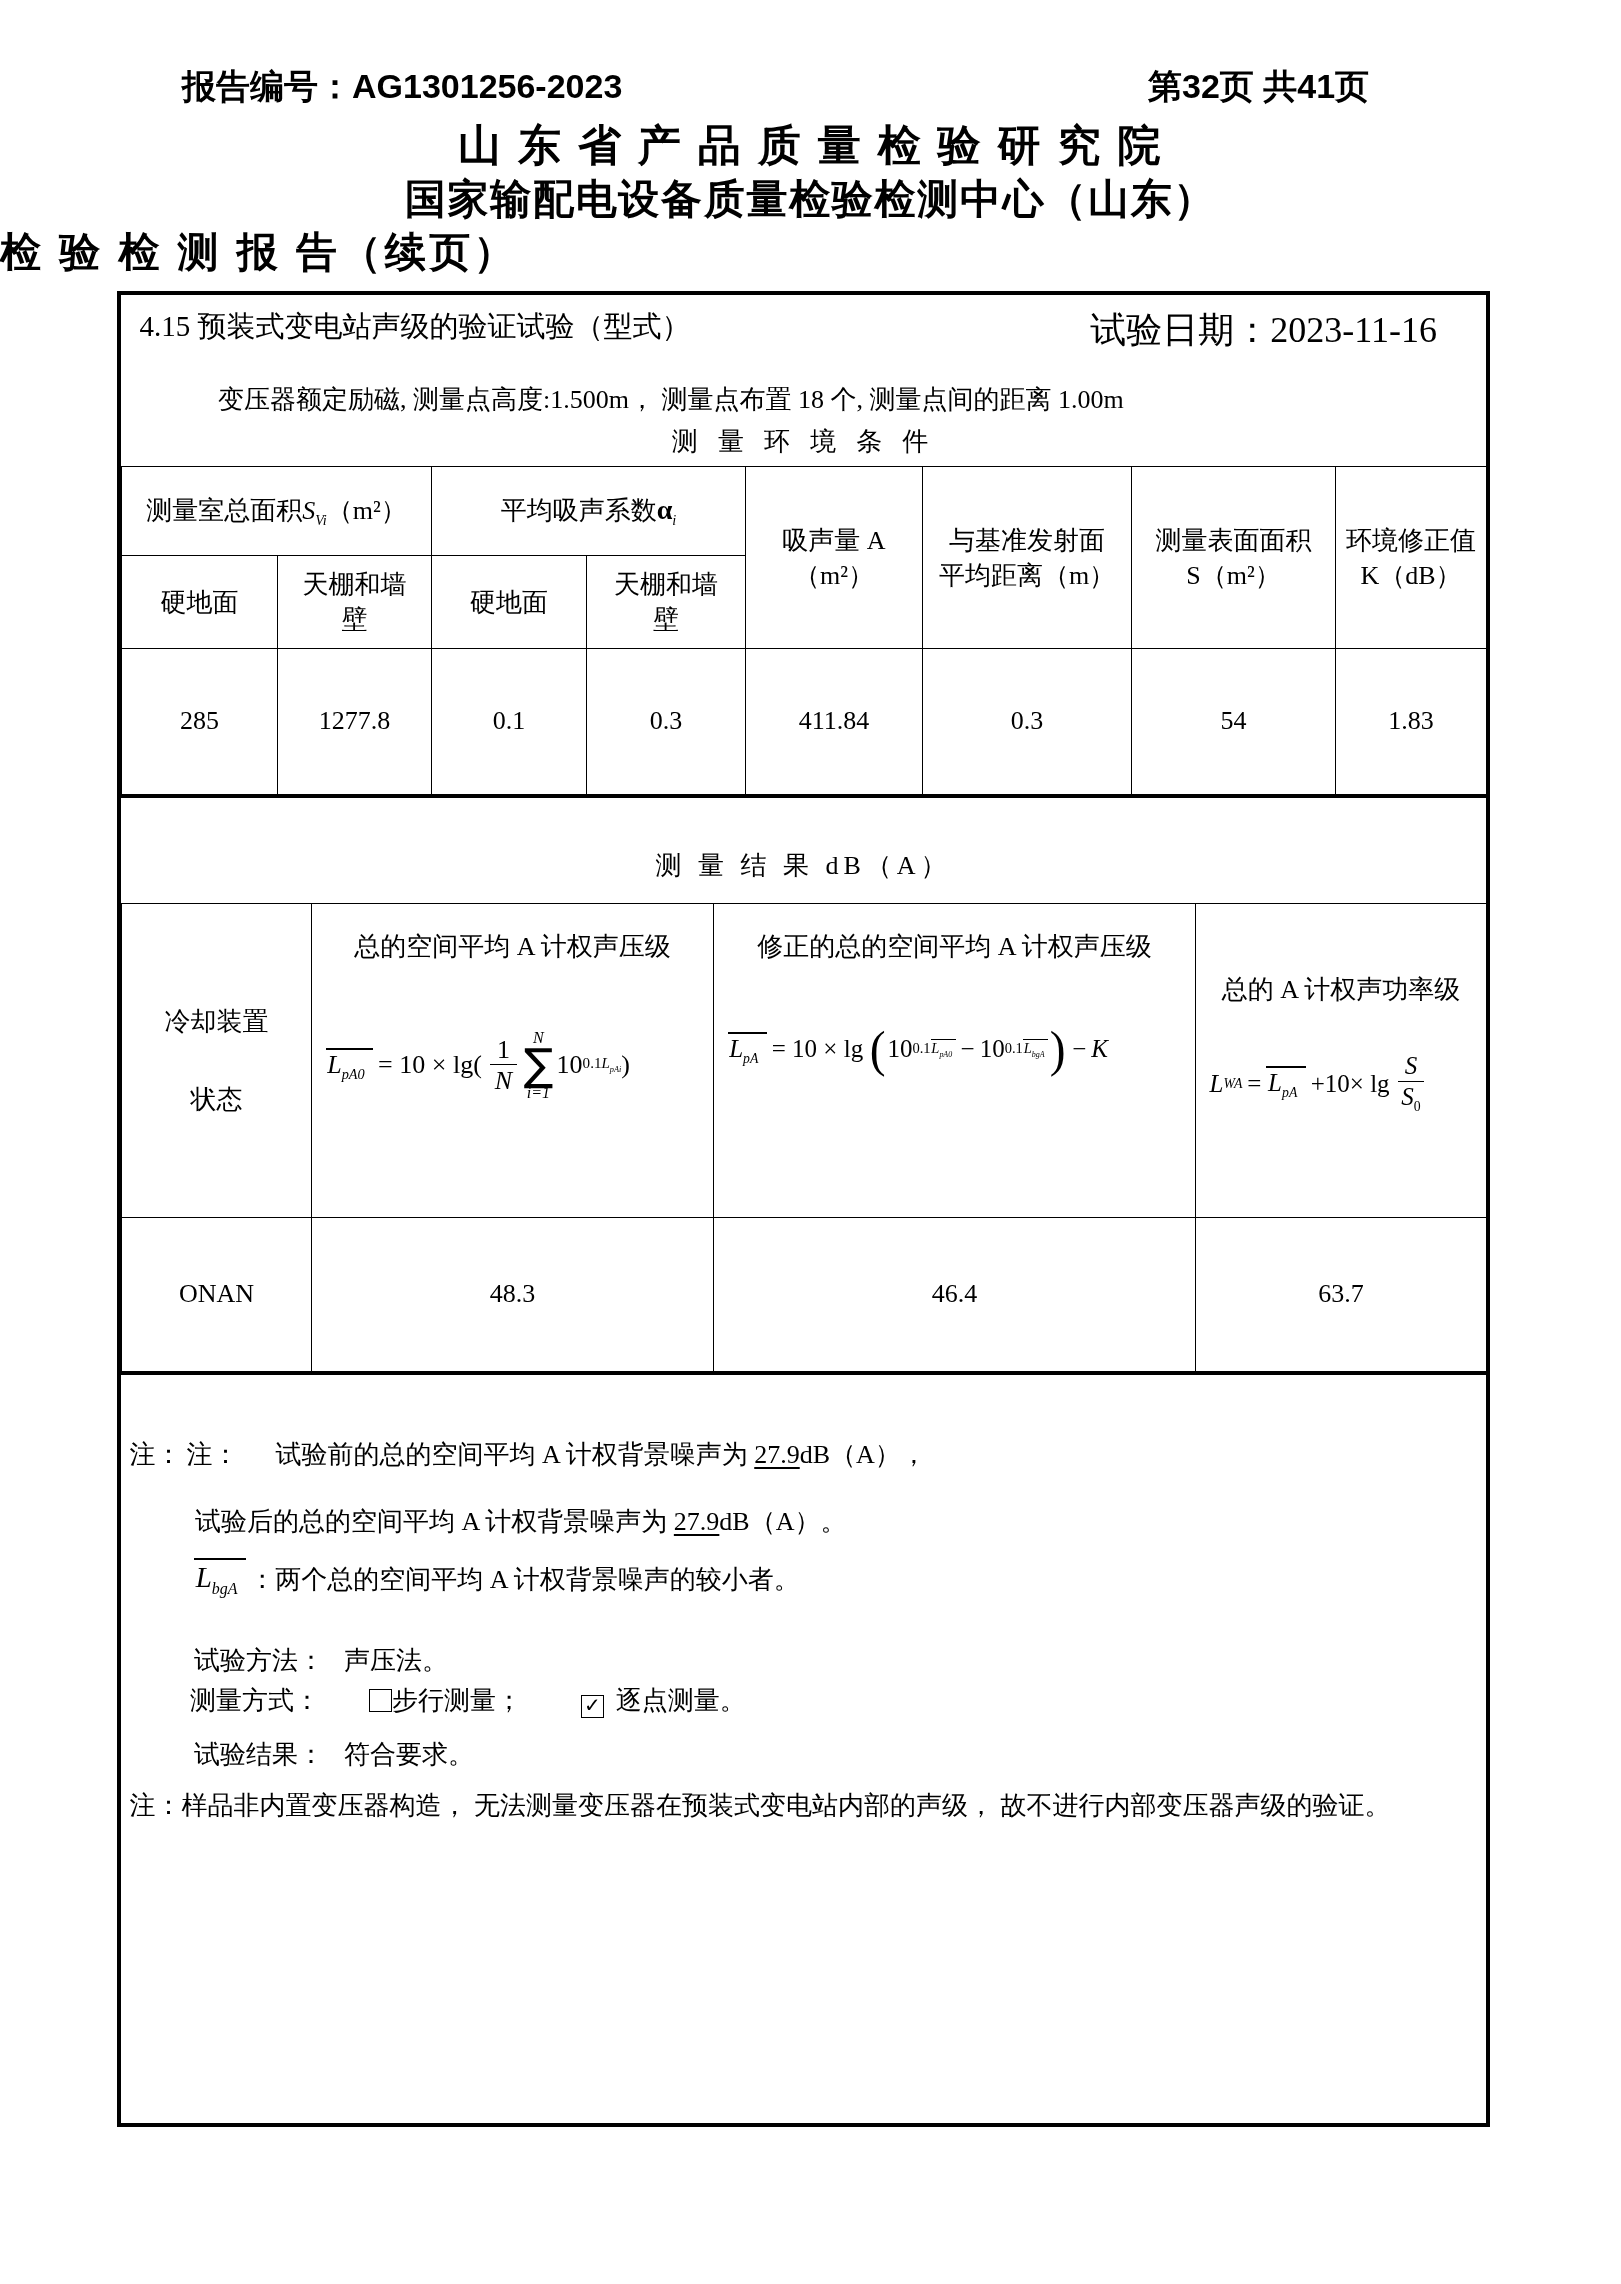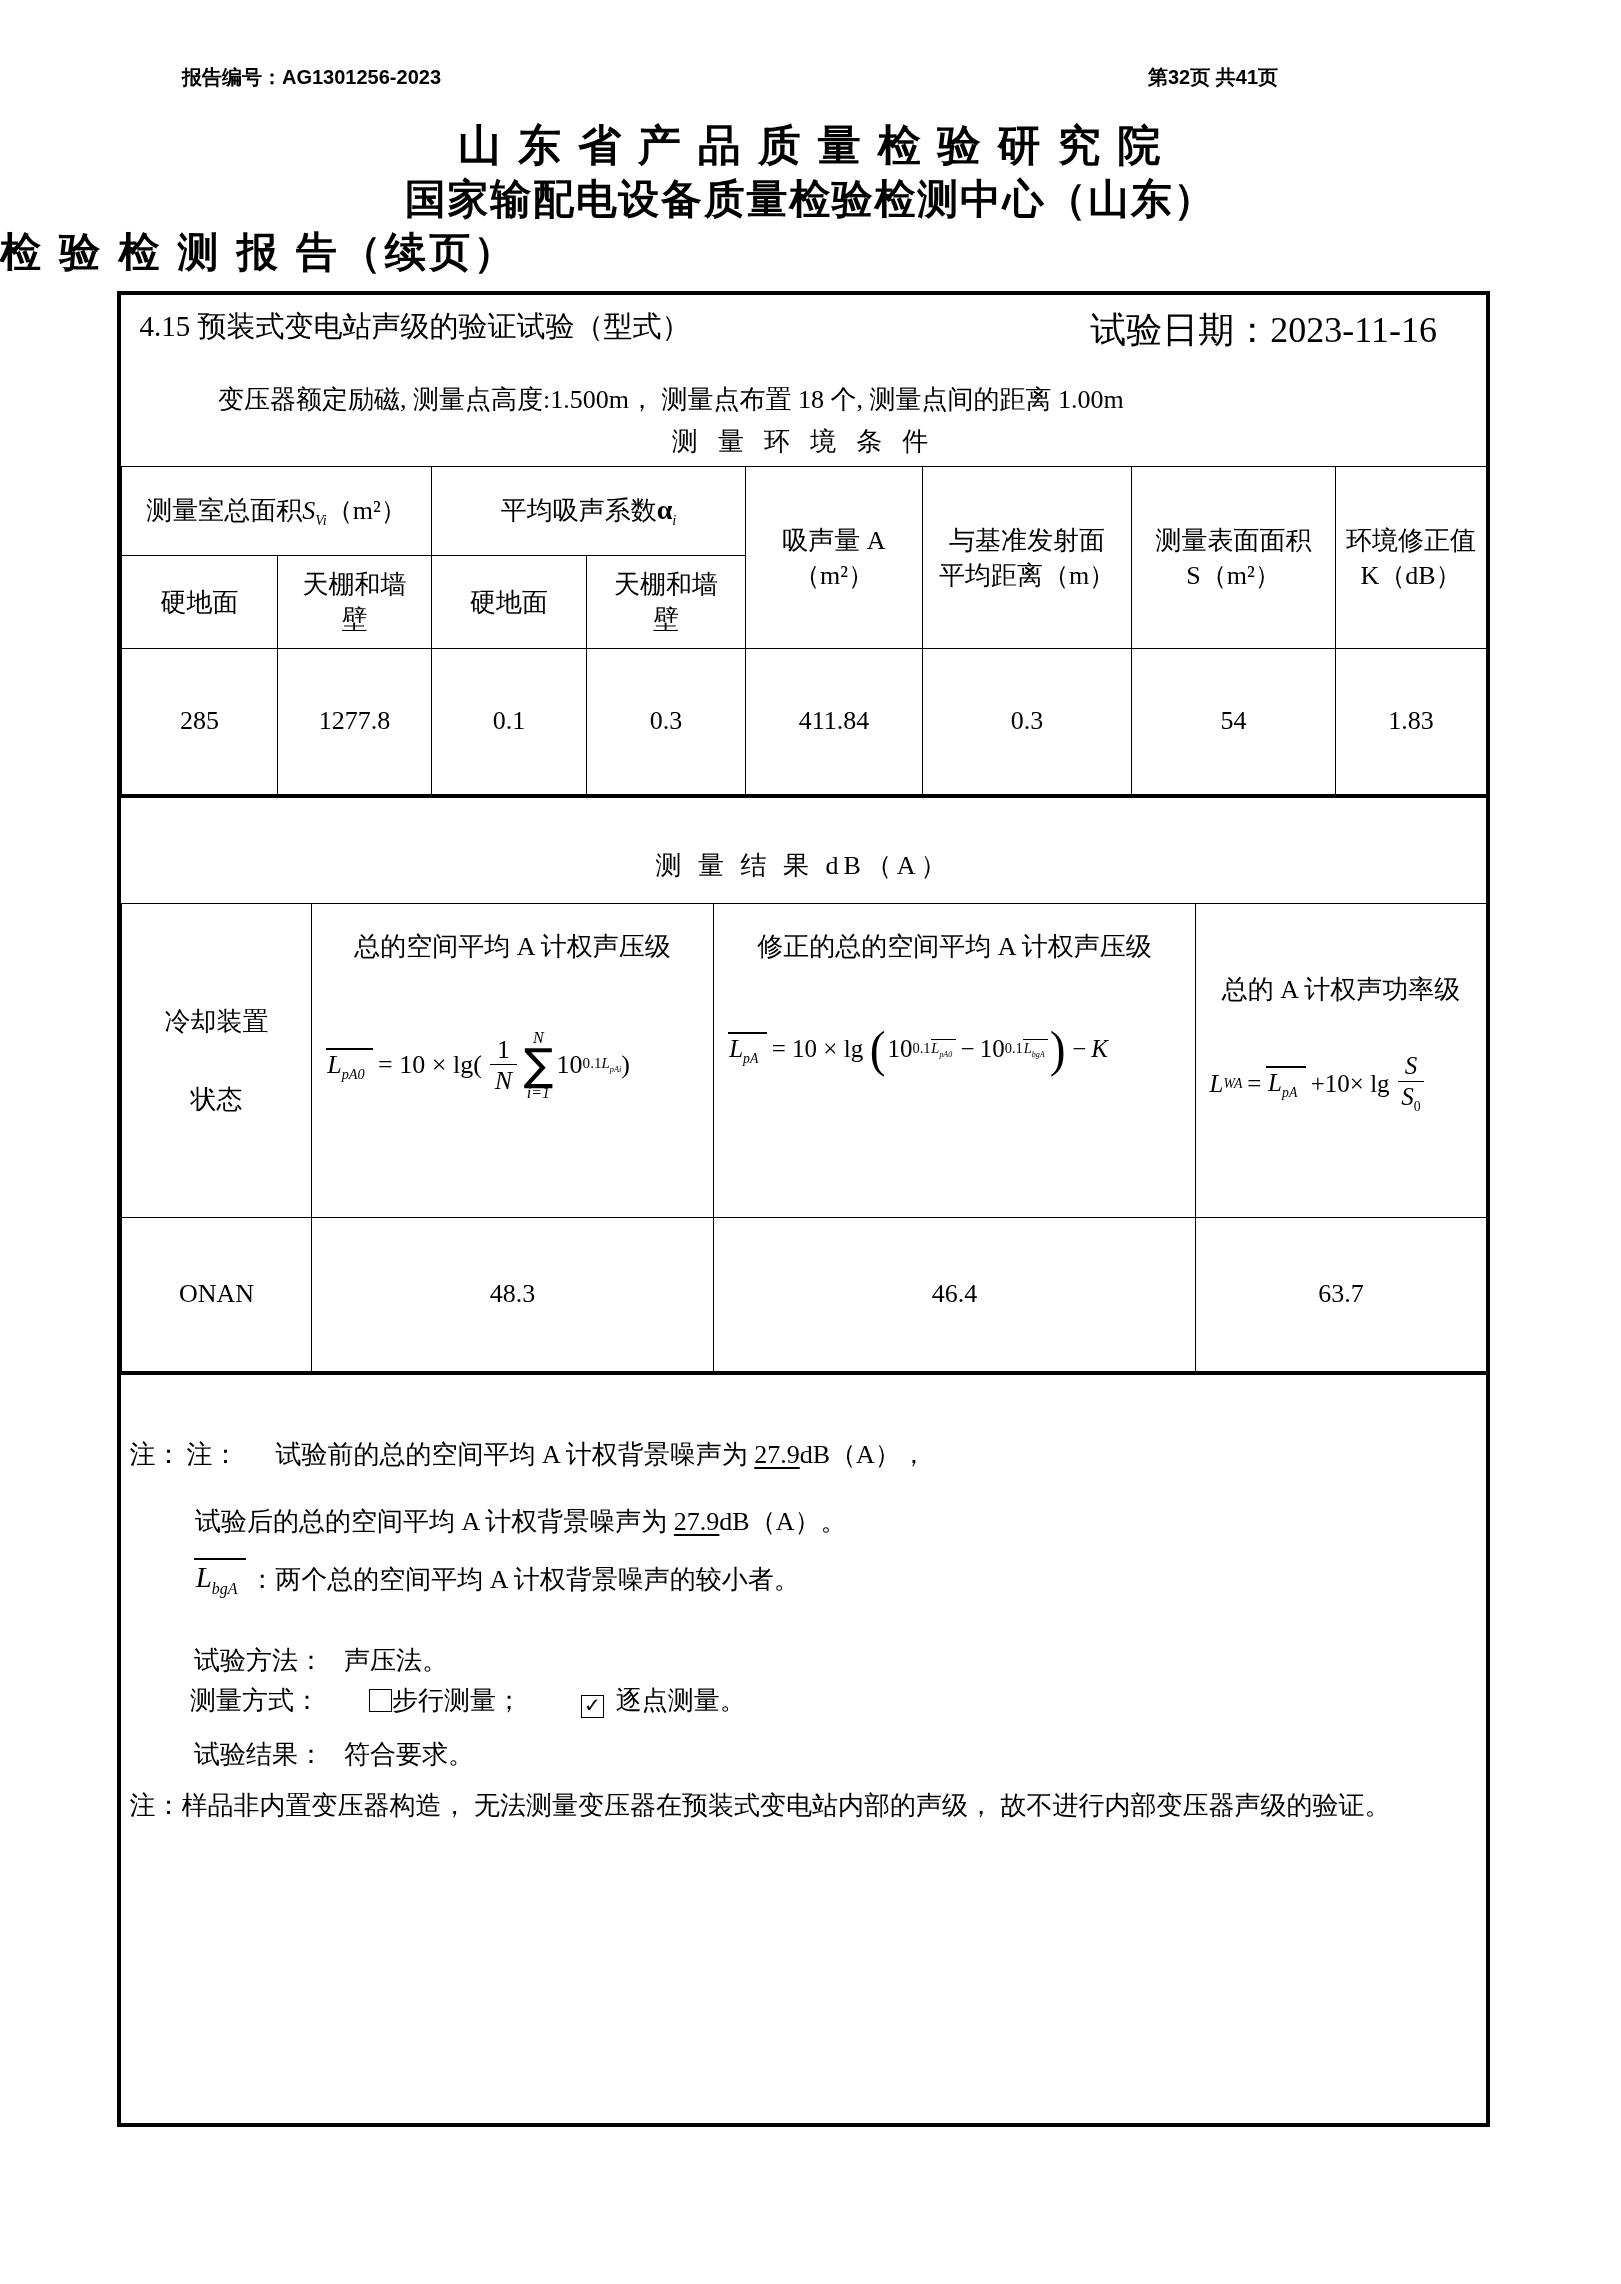--- a/index.html
+++ b/index.html
@@ -1,20 +1,20 @@
 <!DOCTYPE html>
 <html style="font-size:13.5px"><head>
 <meta charset="utf-8">
 <style>
   html,body{margin:0;padding:0;background:#ffffff;}
   .page{position:relative;width:1621px;height:2284px;background:#fff;color:#000;
         font-family:"Liberation Serif","DejaVu Serif",serif;overflow:hidden;}
   
   .hdr{position:absolute;top:64px;left:0;width:100%;height:34px;
-       font-family:"Liberation Sans","DejaVu Sans",sans-serif;font-weight:bold;font-size:20px;}
+       font-family:"Liberation Sans","DejaVu Sans",sans-serif;font-weight:bold;font-size:34px;}
   .hdr-left{position:absolute;left:182px;top:0;}
   .hdr-right{position:absolute;left:1148px;top:0;}
   .t1{position:absolute;top:117px;left:0;width:100%;text-align:center;
       font-family:"Liberation Sans","DejaVu Sans",sans-serif;font-weight:bold;font-size:43px;letter-spacing:2.5px;}
   .t2{position:absolute;top:172px;left:0;width:100%;text-align:center;
       font-family:"Liberation Sans","DejaVu Sans",sans-serif;font-weight:bold;font-size:41px;letter-spacing:1.7px;}
   .t3{position:absolute;top:225px;left:0;width:100%;
       font-family:"Liberation Sans","DejaVu Sans",sans-serif;font-weight:bold;font-size:41px;letter-spacing:3.4px;}
   
   .box{position:absolute;left:117px;top:291px;width:1365px;height:1828px;border:4.2px solid #000;}

